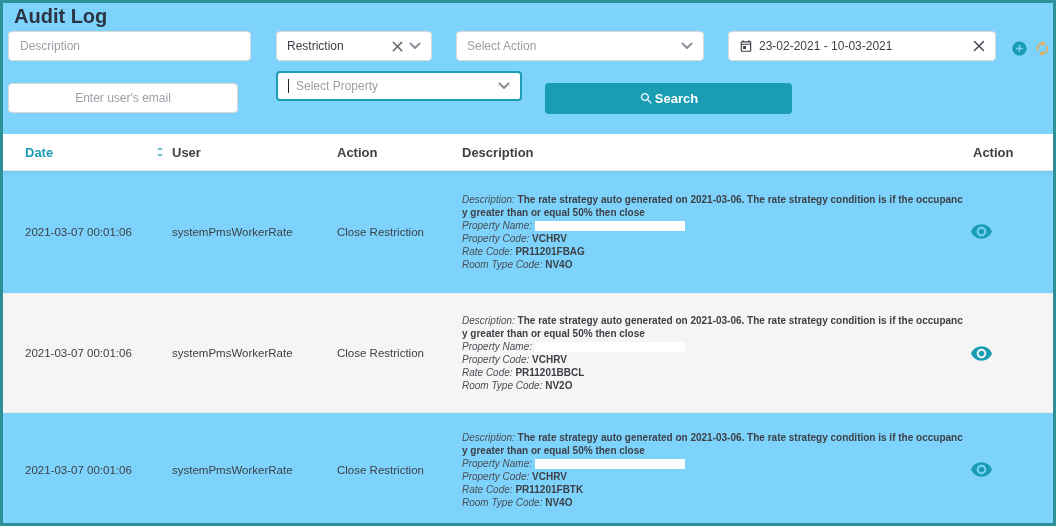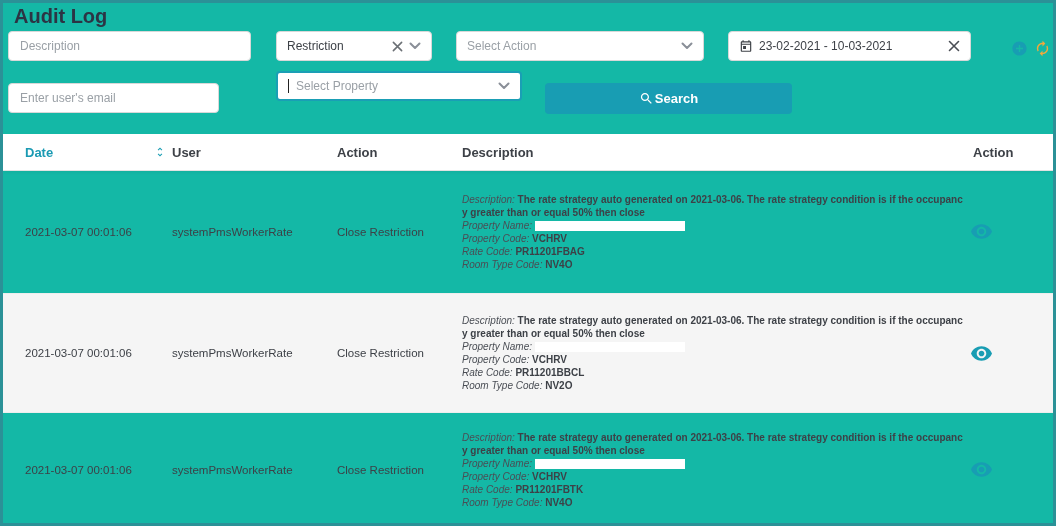--- a/index.html
+++ b/index.html
@@ -1,38 +1,38 @@
 <!DOCTYPE html>
 <html><head>
 <meta charset="utf-8">
 <style>
   html,body{margin:0;padding:0;background:#fff;font-family:"Liberation Sans",sans-serif;}
   .page{position:relative;width:1056px;height:526px;box-sizing:border-box;
-        border:3px solid #2b9197;background:#14b8a6;overflow:hidden;}
+        border:3px solid #2b9197;background:#7dd3fc;overflow:hidden;}
 
   .page-title{position:absolute;left:11px;top:0px;font-size:20px;font-weight:700;color:#2c3444;line-height:26px;}
 
   
   .ctl{position:absolute;height:30px;box-sizing:border-box;border:1px solid #d8d8d8;border-radius:4px;
        background:#fff;font-size:12px;color:#3d4147;}
   input.ctl{padding:0 11px;outline:none;font-family:"Liberation Sans",sans-serif;}
   input.ctl::placeholder{color:#9aa0a6;}
   .dropdown{display:flex;align-items:center;padding:0 10px;cursor:pointer;gap:6px;}
   .dropdown .ph{color:#9aa0a6;}
   .dropdown .grow{flex:1;}
   .icon-btn{display:inline-flex;align-items:center;justify-content:center;cursor:pointer;background:none;border:none;padding:0;}
   .caret-bar{display:inline-block;width:1px;height:14px;background:#222;margin-right:1px;}
 
   #f-desc{left:5px;top:28px;width:243px;}
   #f-restriction{left:273px;top:28px;width:156px;}
   #f-action{left:453px;top:28px;width:248px;}
-  #f-date{left:725px;top:28px;width:243px;}
+  #f-date{left:725px;top:28px;width:268px;}
   #btn-add{position:absolute;left:1008px;top:37px;}
   #btn-refresh{position:absolute;left:1031px;top:37px;}
-  #f-email{left:5px;top:80px;width:211px;}
+  #f-email{left:5px;top:80px;width:230px;text-align:center;}
   #f-property{left:273px;top:68px;width:246px;border:2px solid #1a9fb5;}
   #btn-search{position:absolute;left:542px;top:80px;width:247px;height:31px;background:#189db3;border:none;
       border-radius:4px;color:#fff;display:flex;align-items:center;justify-content:center;gap:1px;
       font-size:13px;font-weight:700;cursor:pointer;font-family:"Liberation Sans",sans-serif;}
 
   
   .grid-cols{display:grid;grid-template-columns:22px 147px 165px 125px 503px 1fr;align-items:center;}
   .thead{position:absolute;left:0;top:131px;width:100%;height:36px;
          border-bottom:1px solid #e2e2e2;box-shadow:0 2px 3px rgba(0,0,0,.04);
          font-size:13px;font-weight:700;color:#3d4147;background:#fff;}

